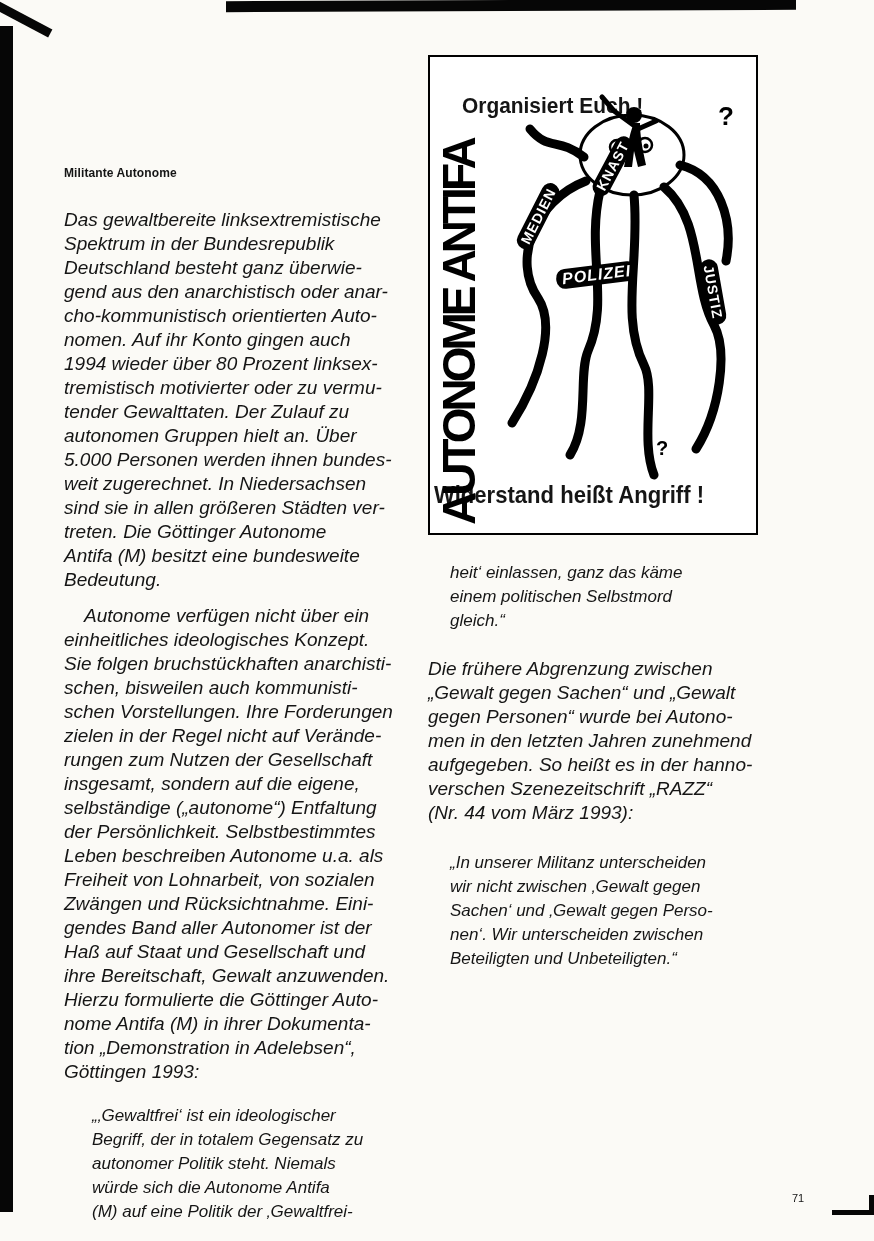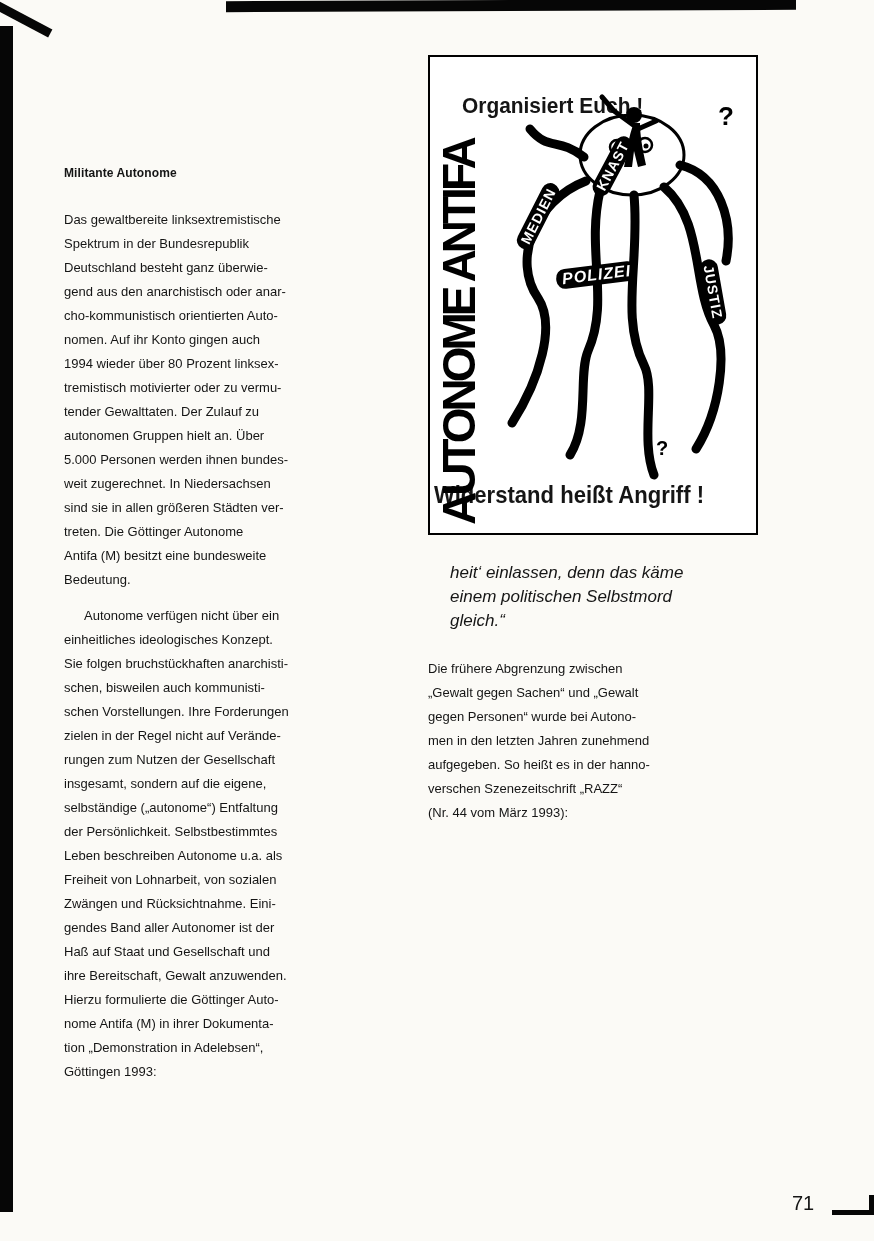--- a/index.html
+++ b/index.html
@@ -17,21 +17,21 @@
   .artifact { position:absolute; background:#060606; }
   .art-top-bar   { left:226px; top:0; width:570px; height:11px; transform:rotate(-0.25deg); }
   .art-top-corner{ left:-10px; top:14px; width:64px; height:9px; transform:rotate(28deg); }
   .art-left-bar  { left:0; top:26px; width:13px; height:1186px; }
   .art-br-h      { right:0; bottom:26px; width:42px; height:5px; }
   .art-br-v      { right:0; bottom:26px; width:5px; height:20px; }
 
   
   .left-col { position:absolute; left:64px; top:162px; width:348px; }
   .heading { font-size:12px; font-weight:bold; line-height:22px; margin-bottom:24px; letter-spacing:0.1px; }
-  p.body  { font-size:13px; line-height:24px; white-space:pre-line; }
+  p.body  { font-size:19px; line-height:24px; white-space:pre-line;font-style:italic; }
   p.indent-first { text-indent:20px;margin-top:12px; }
   p.quote { font-size:17px; line-height:24px; white-space:pre-line; font-style:italic; margin-left:28px; margin-top:20px; }
 
   
   .right-col { position:absolute; left:428px; top:55px; width:336px; }
   .right-col p.body  { margin-top:24px; }
   .right-col p.quote { margin-top:26px; margin-left:22px; }
 
   
   .poster { position:relative; width:330px; height:480px; background:#fff; border:2px solid #000; overflow:hidden; }
@@ -59,21 +59,21 @@
     font-size:14px; white-space:nowrap;
   }
   .lbl-medien  { left:72px;  top:150px; transform:rotate(-63deg); }
   .lbl-knast   { left:150px; top:100px; transform:rotate(-62deg); }
   .lbl-polizei { left:126px; top:208px; transform:rotate(-7deg); font-size:16px; font-style:italic; }
   .lbl-justiz  { left:250px; top:226px; transform:rotate(80deg); }
   .qmark { position:absolute; z-index:2; font-weight:bold; color:#000; }
   .qmark-top    { left:288px; top:44px;  font-size:26px; }
   .qmark-bottom { left:226px; top:380px; font-size:20px; }
 
-  .page-number { position:absolute; left:792px; top:1192px; font-size:20px; }
+  .page-number { position:absolute; left:792px; top:1192px; font-size:11px; }
 </style>
 </head>
 <body>
 
 <div class="page">
 
   <div class="artifact art-top-bar"></div>
   <div class="artifact art-top-corner"></div>
   <div class="artifact art-left-bar"></div>
   <div class="artifact art-br-h"></div>
@@ -110,20 +110,25 @@
 Leben beschreiben Autonome u.a. als
 Freiheit von Lohnarbeit, von sozialen
 Zwängen und Rücksichtnahme. Eini-
 gendes Band aller Autonomer ist der
 Haß auf Staat und Gesellschaft und
 ihre Bereitschaft, Gewalt anzuwenden.
 Hierzu formulierte die Göttinger Auto-
 nome Antifa (M) in ihrer Dokumenta-
 tion „Demonstration in Adelebsen“,
 Göttingen 1993:</p>
+    <p class="quote">„‚Gewaltfrei‘ ist ein ideologischer
+Begriff, der in totalem Gegensatz zu
+autonomer Politik steht. Niemals
+würde sich die Autonome Antifa
+(M) auf eine Politik der ‚Gewaltfrei-</p>
   </div>
 
   <div class="right-col">
 
     <figure class="poster">
       <span class="poster-top-slogan">Organisiert Euch !</span>
       <span class="poster-vertical-title">AUTONOME ANTIFA</span>
 
       <svg class="octopus-svg" viewBox="0 0 268 400">
 
@@ -151,26 +156,31 @@
       <span class="tentacle-label lbl-medien">MEDIEN</span>
       <span class="tentacle-label lbl-knast">KNAST</span>
       <span class="tentacle-label lbl-polizei">POLIZEI</span>
       <span class="tentacle-label lbl-justiz">JUSTIZ</span>
       <span class="qmark qmark-top">?</span>
       <span class="qmark qmark-bottom">?</span>
 
       <span class="poster-bottom-slogan">Widerstand heißt Angriff !</span>
     </figure>
 
-    <p class="quote">heit‘ einlassen, denn das käme
+    <p class="quote">heit‘ einlassen, ganz das käme
 einem politischen Selbstmord
 gleich.“</p>
     <p class="body">Die frühere Abgrenzung zwischen
 „Gewalt gegen Sachen“ und „Gewalt
 gegen Personen“ wurde bei Autono-
 men in den letzten Jahren zunehmend
 aufgegeben. So heißt es in der hanno-
 verschen Szenezeitschrift „RAZZ“
 (Nr. 44 vom März 1993):</p>
+    <p class="quote">„In unserer Militanz unterscheiden
+wir nicht zwischen ‚Gewalt gegen
+Sachen‘ und ‚Gewalt gegen Perso-
+nen‘. Wir unterscheiden zwischen
+Beteiligten und Unbeteiligten.“</p>
   </div>
 
   <div class="page-number">71</div>
 </div>
 
 </body></html>

